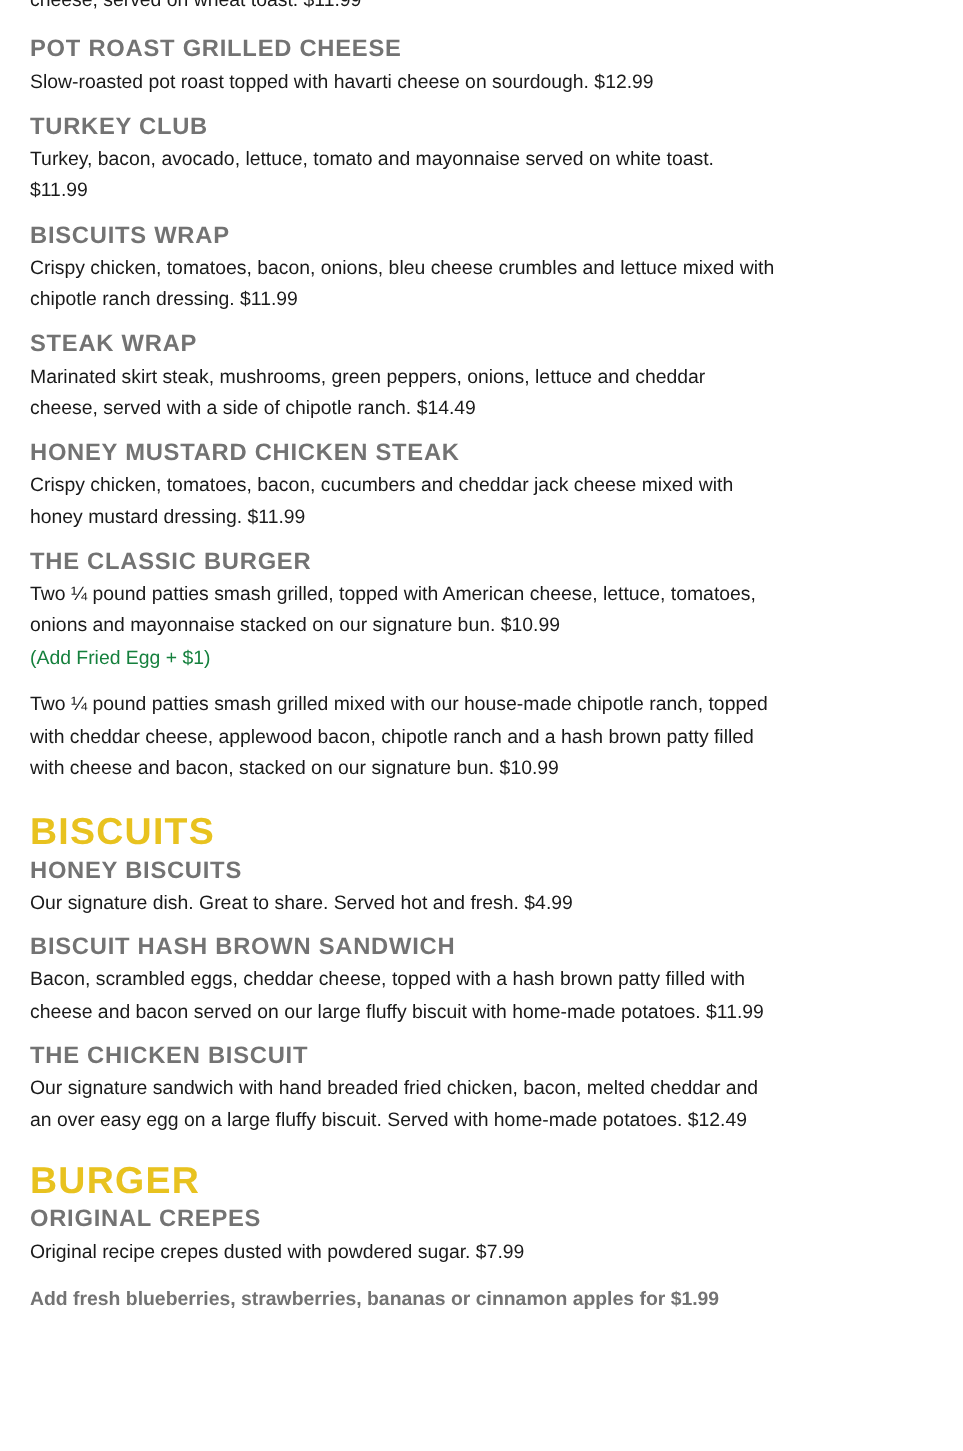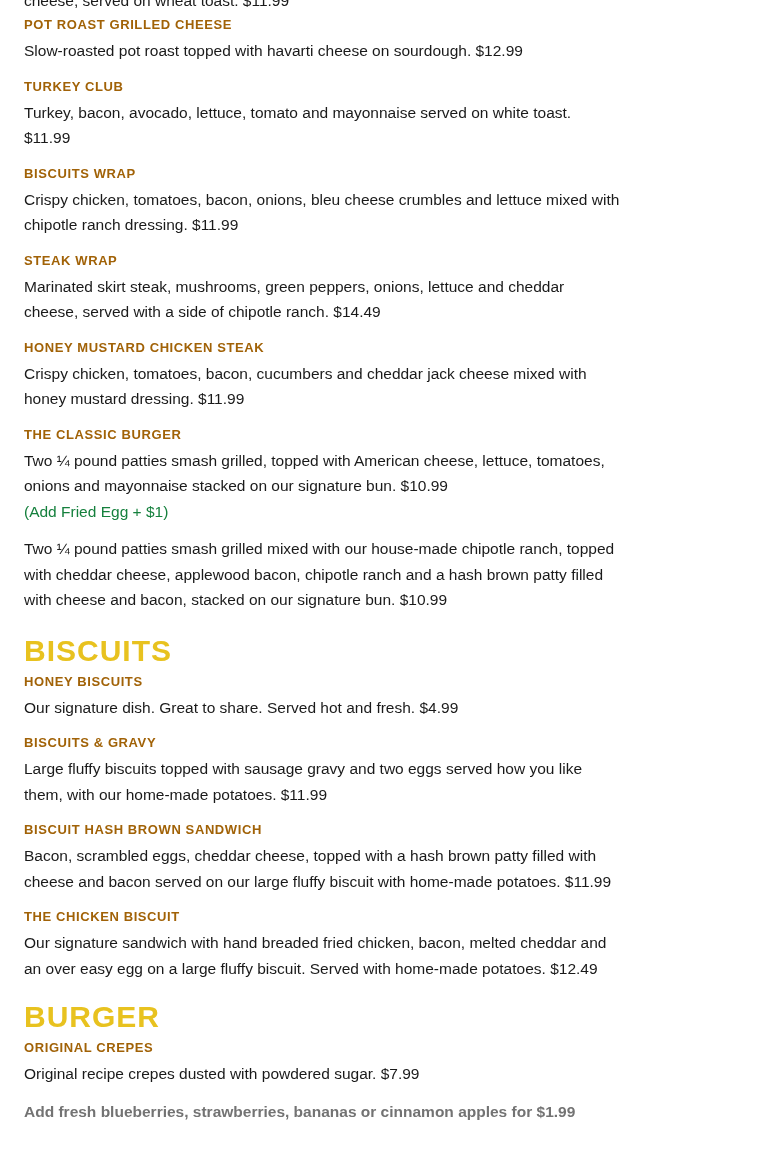--- a/index.html
+++ b/index.html
@@ -12,47 +12,47 @@
     height: 1161px;
     overflow: hidden;
     font-family: "Liberation Sans", sans-serif;
     color: #1a1a1a;
   }
   .page {
     position: relative;
     width: 645px;
     height: 1161px;
     box-sizing: border-box;
-    padding: 0 24px;
+    padding: 15px 24px;
   }
   
   .clipped-line {
     position: absolute;
     top: -12px;
     left: 24px;
     right: 24px;
     font-size: 15.5px;
     line-height: 25.5px;
     color: #1a1a1a;
     white-space: nowrap;
     overflow: hidden;
   }
   .content {
     padding-top: 14px;
   }
   .item {
     margin: 0 0 12px 0;
   }
   .item-name {
-    font-size: 13px;
+    font-size: 19px;
     font-weight: bold;
     letter-spacing: 0.6px;
     line-height: 21px;
     margin: 0 0 3px 0;
-    color: #a16207;
+    color: #737373;
   }
   .item-desc {
     font-size: 15.5px;
     line-height: 25.5px;
     color: #1a1a1a;
     margin: 0;
     font-weight: 400;
   }
   .item-note {
     font-size: 15.5px;
@@ -128,24 +128,20 @@
     </div>
 
     <div>
       <div class="section-title">BISCUITS</div>
 
       <div class="item">
         <div class="item-name">HONEY BISCUITS</div>
         <div class="item-desc">Our signature dish. Great to share. Served hot and fresh. $4.99</div>
       </div>
 
-      <div class="item">
-        <div class="item-name">BISCUITS &amp; GRAVY</div>
-        <div class="item-desc">Large fluffy biscuits topped with sausage gravy and two eggs served how you like them, with our home-made potatoes. $11.99</div>
-      </div>
 
       <div class="item">
         <div class="item-name">BISCUIT HASH BROWN SANDWICH</div>
         <div class="item-desc">Bacon, scrambled eggs, cheddar cheese, topped with a hash brown patty filled with cheese and bacon served on our large fluffy biscuit with home-made potatoes. $11.99</div>
       </div>
 
       <div class="item">
         <div class="item-name">THE CHICKEN BISCUIT</div>
         <div class="item-desc">Our signature sandwich with hand breaded fried chicken, bacon, melted cheddar and an over easy egg on a large fluffy biscuit. Served with home-made potatoes. $12.49</div>
       </div>

